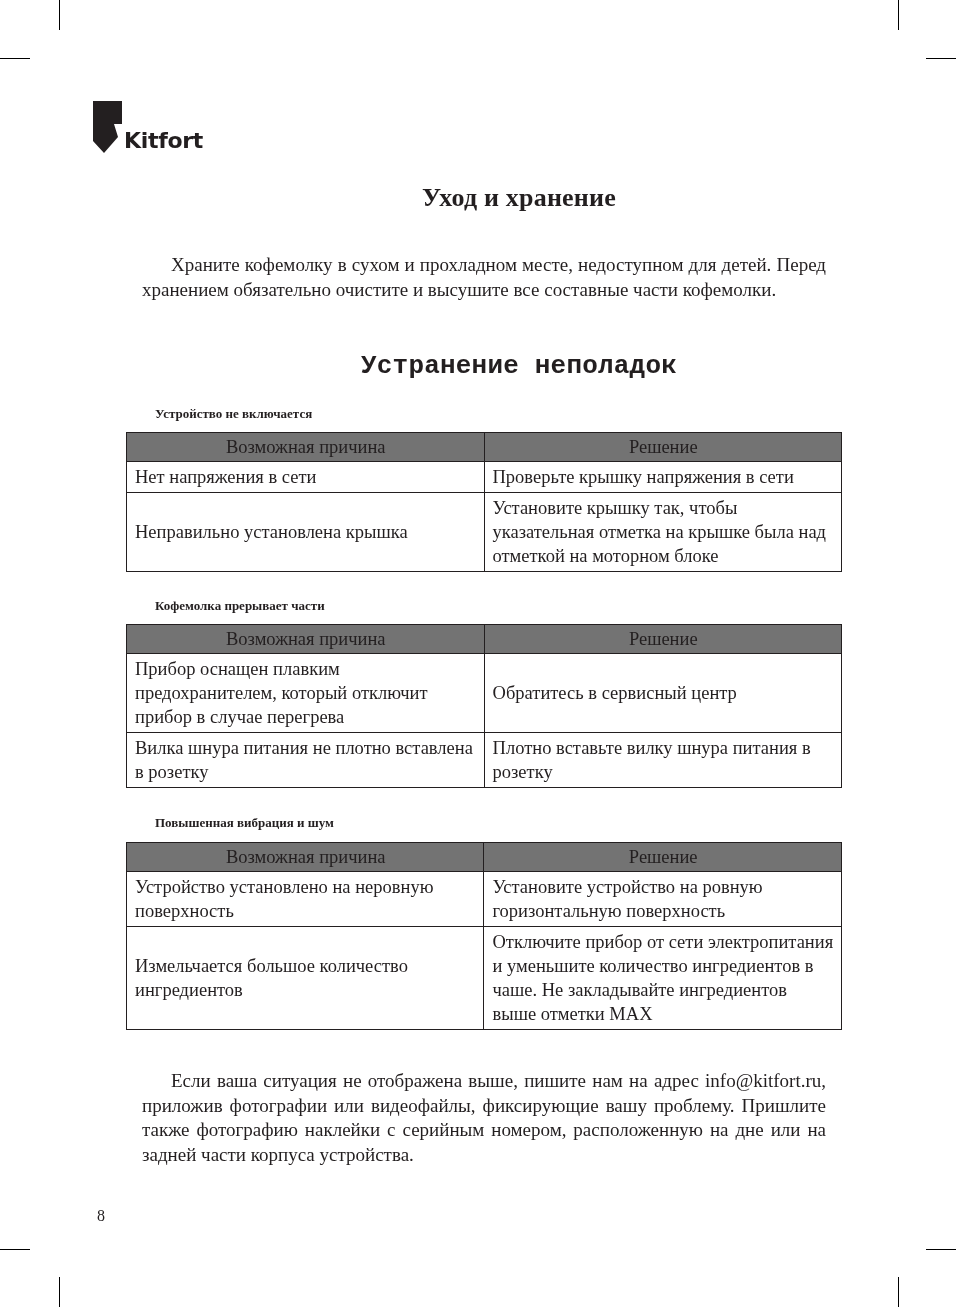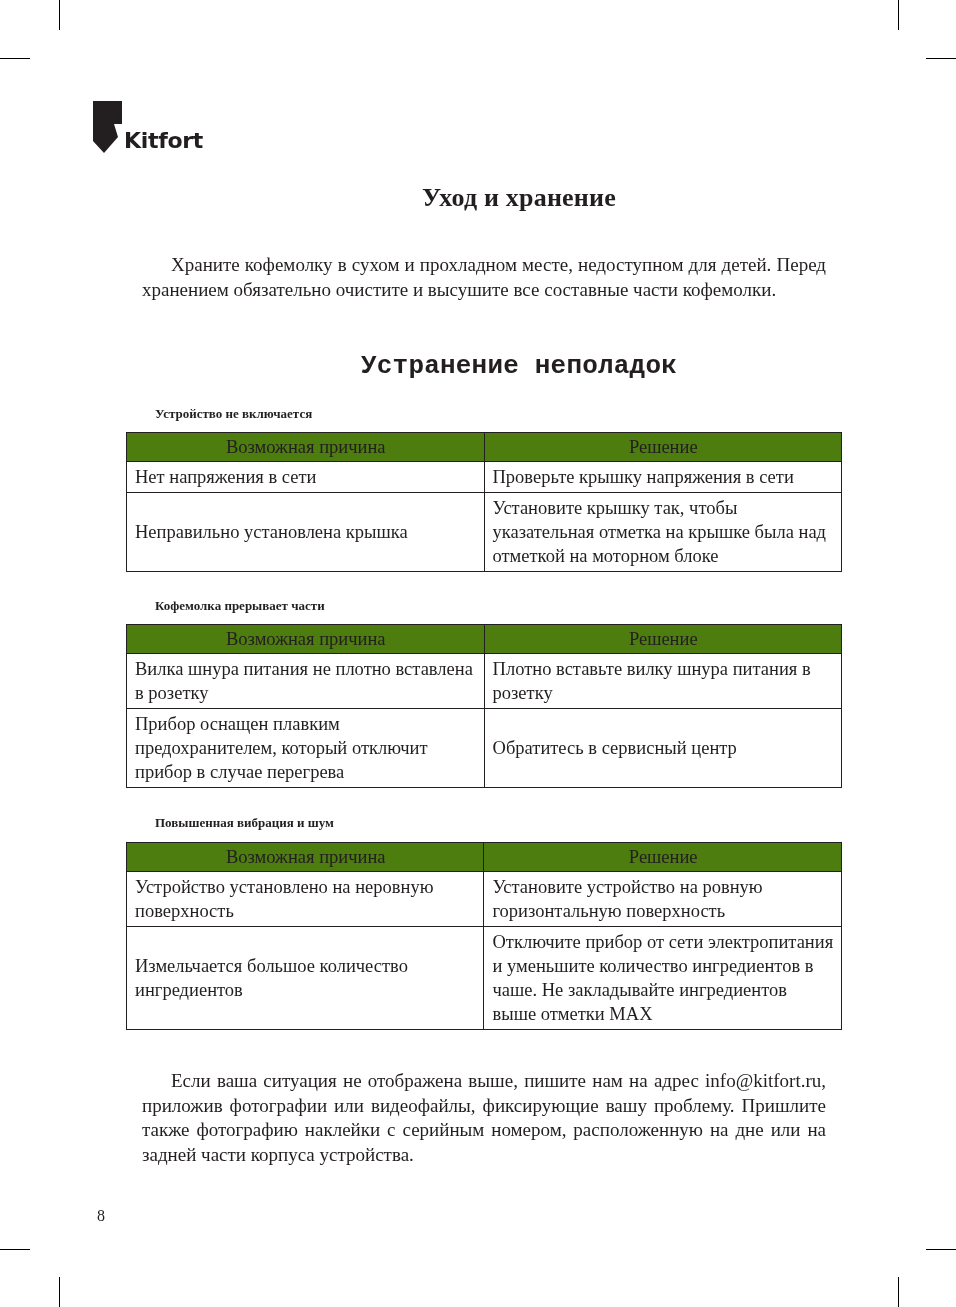--- a/index.html
+++ b/index.html
@@ -34,21 +34,21 @@
       font-weight: bold; font-size: 13px;
     }
     table.tbl {
       position: absolute; left: 126px; width: 716px;
       border-collapse: collapse; font-size: 18.5px; line-height: 24px;
     }
     table.tbl th, table.tbl td {
       border: 1px solid #231f20; padding: 3px 7px 3px 8px; vertical-align: middle;
     }
     table.tbl th {
-      background: #4d7c0f; font-weight: normal; text-align: center;
+      background: #737373; font-weight: normal; text-align: center;
       height: 24px; padding-top: 2px; padding-bottom: 2px;
     }
     table.tbl td { text-align: left; }
     table.tbl col.c1 { width: 358px; }
     table.tbl col.c2 { width: 358px; }
 
     .page-num { position: absolute; left: 97px; top: 1207px; font-size: 16px; }
   </style>
 </head>
 <body>
@@ -103,26 +103,26 @@
   <colgroup>
       <col class="c1">
       <col class="c2">
     </colgroup>
   <tbody>
       <tr>
     <th>Возможная причина</th>
     <th>Решение</th>
   </tr>
   <tr>
+    <td>Прибор оснащен плавким предохранителем, который отключит прибор в случае перегрева</td>
+    <td>Обратитесь в сервисный центр</td>
+  </tr>
+  <tr>
     <td>Вилка шнура питания не плотно вставлена в розетку</td>
     <td>Плотно вставьте вилку шнура питания в розетку</td>
-  </tr>
-  <tr>
-    <td>Прибор оснащен плавким предохранителем, который отключит прибор в случае перегрева</td>
-    <td>Обратитесь в сервисный центр</td>
   </tr>
 </tbody>
   </table>
 
 <div class="subhead" style="top:815px;">Повышенная вибрация и шум</div>
 <table class="tbl" style="top:842px;">
   <colgroup>
       <col class="c1">
       <col class="c2">
     </colgroup>

